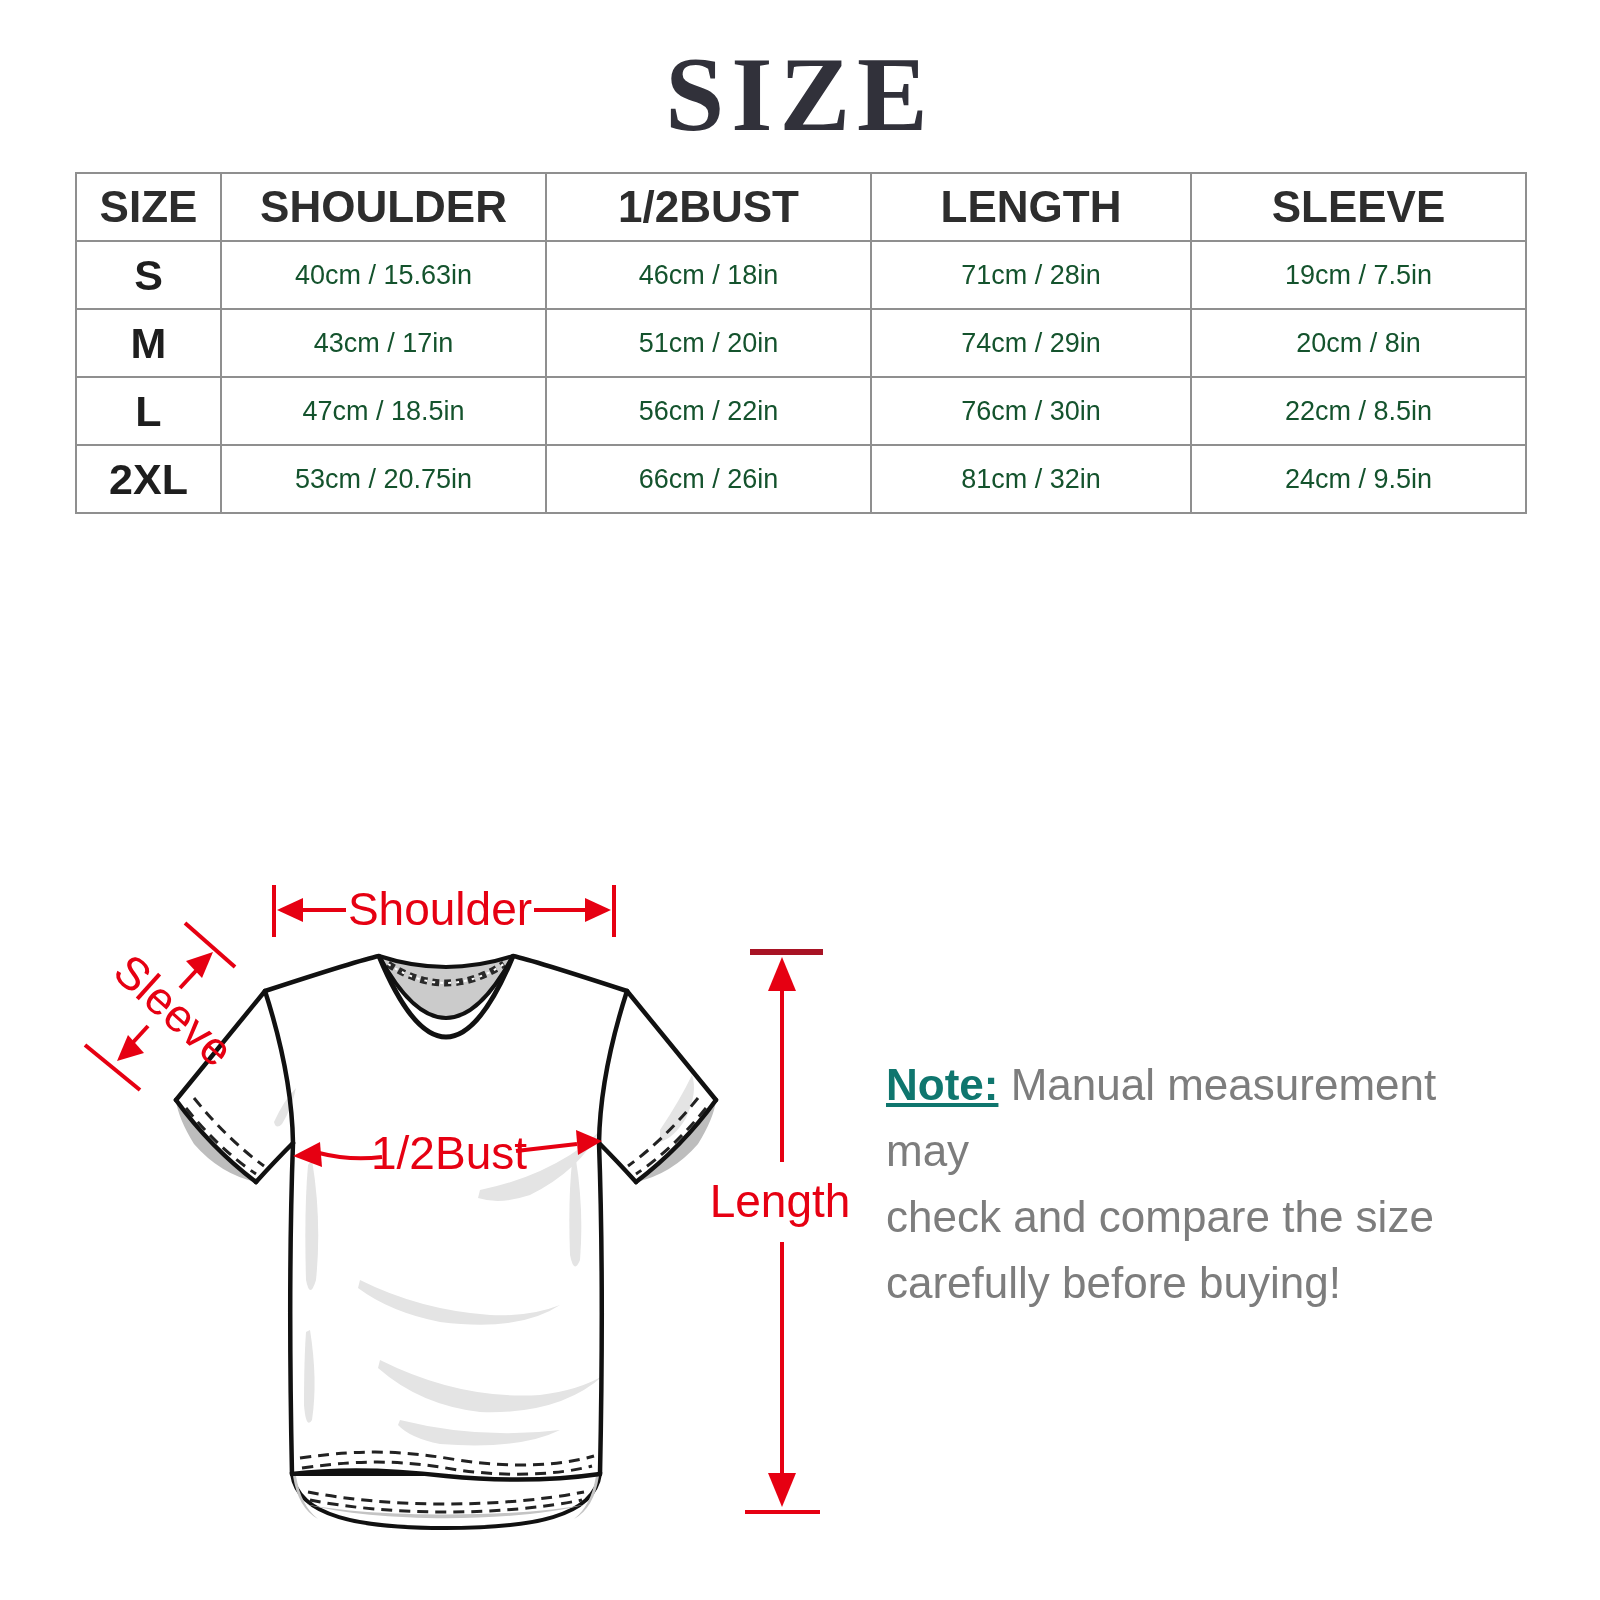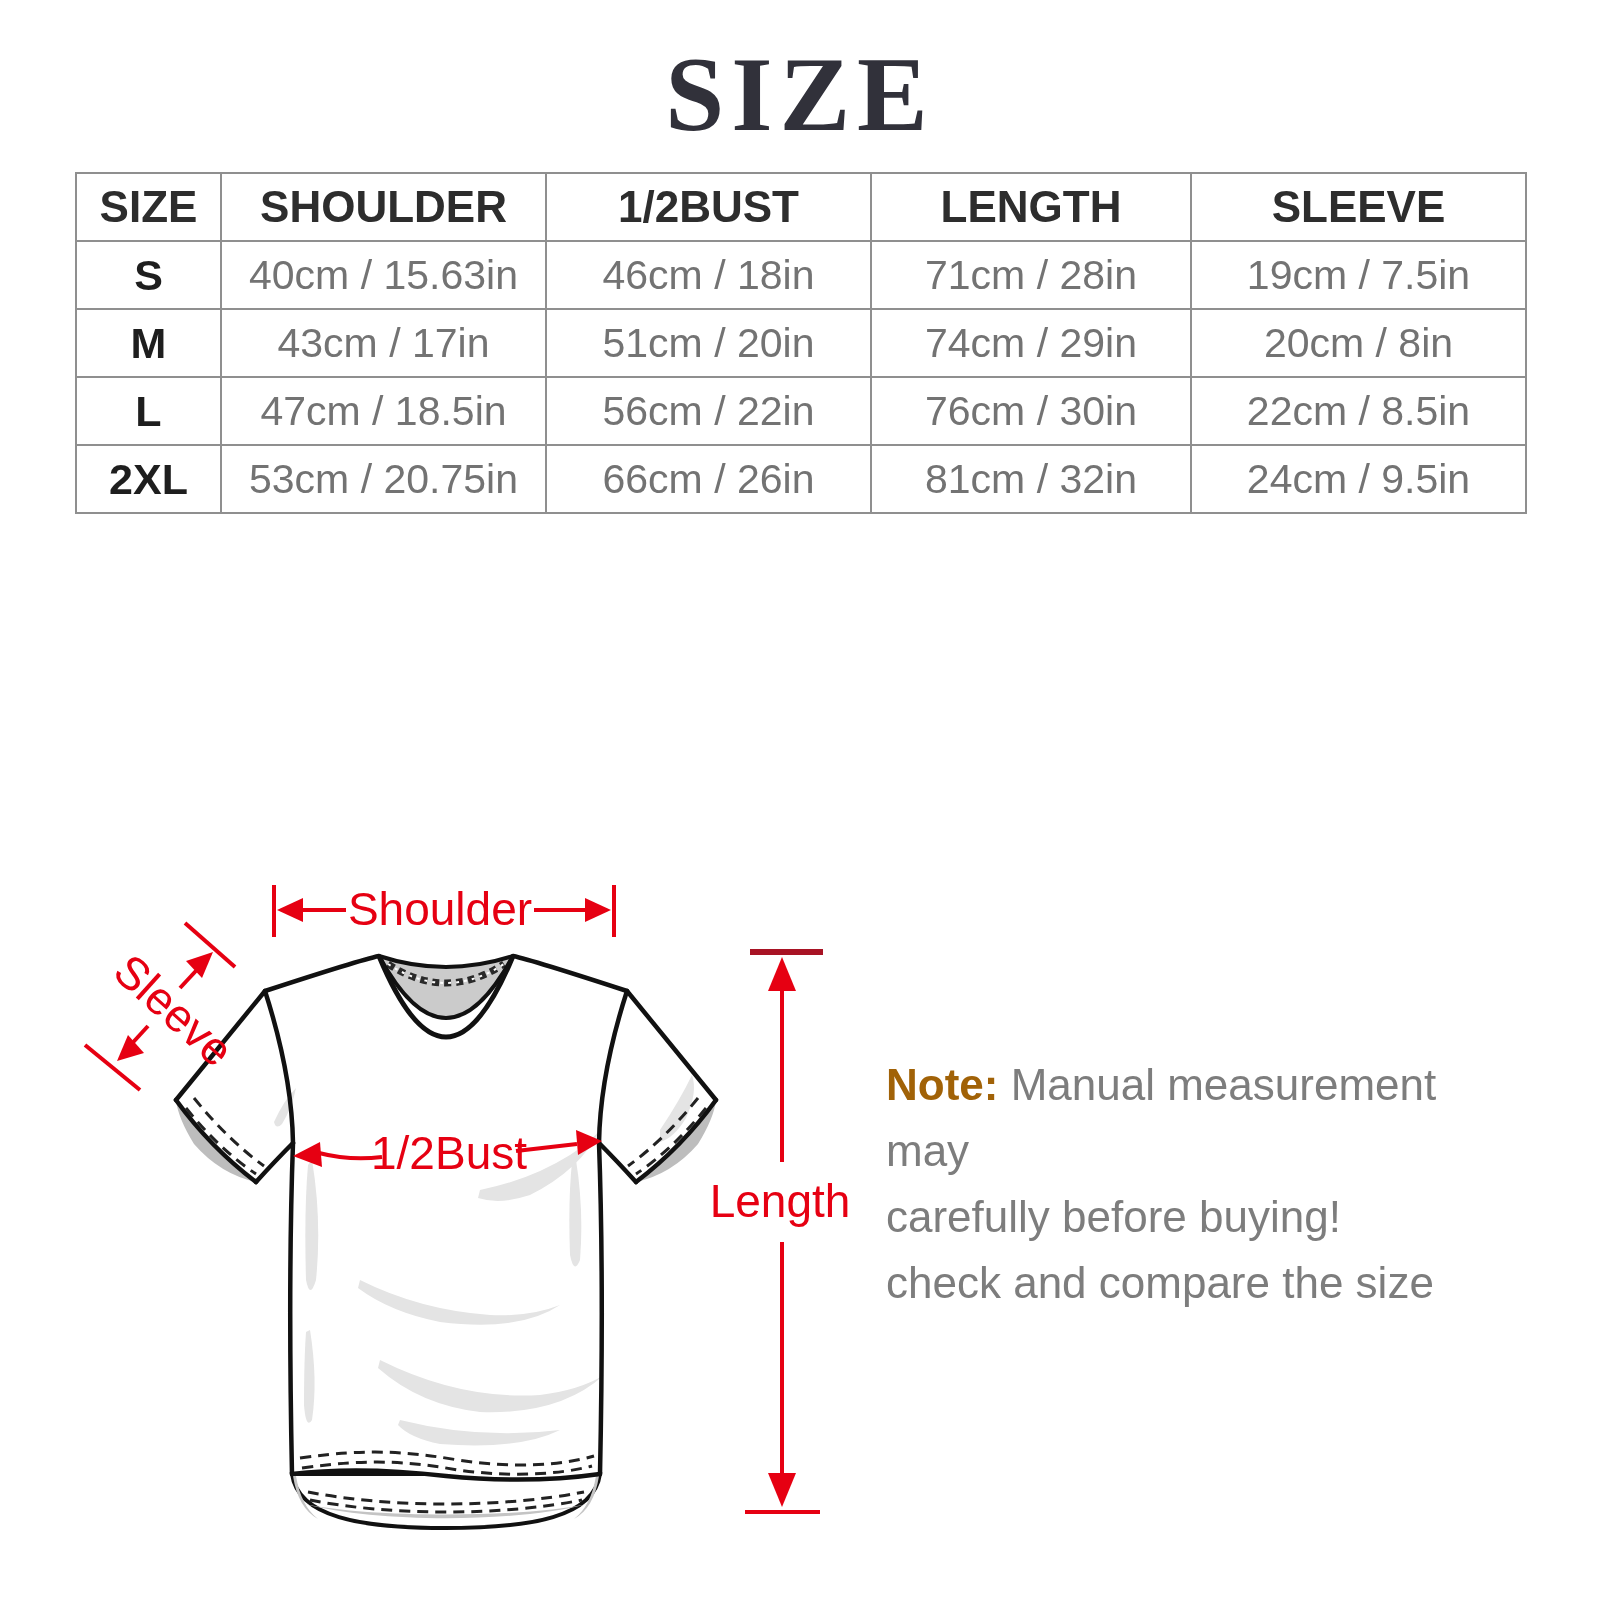--- a/index.html
+++ b/index.html
@@ -14,28 +14,28 @@
   }
   table.size-table{
     position:absolute;left:75px;top:172px;width:1450px;
     border-collapse:collapse;table-layout:fixed;background:#fff;
   }
   .size-table th,.size-table td{
     border:2px solid #8f8f8f;text-align:center;vertical-align:middle;
     height:66px;padding:0;overflow:hidden;white-space:nowrap;
   }
   .size-table th{font-size:44px;font-weight:700;color:#2d2d2d;}
-  .size-table td{font-size:41px;color:#737373;}
+  .size-table td{font-size:27px;color:#14532d;}
   .size-table td.size-cell{font-weight:700;color:#1e1e1e;font-size:43px;}
   .diagram{position:absolute;left:60px;top:860px;width:800px;height:700px;}
   .note{
     position:absolute;left:886px;top:1052px;width:630px;
     font-size:44px;line-height:66px;color:#7d7d7d;
   }
-  .note .note-bold{font-weight:700;color:#a16207;}
+  .note .note-bold{font-weight:700;color:#0f766e;text-decoration:underline;}
   svg text.red-label{font-family:"Liberation Sans",sans-serif;font-size:46px;}
 </style>
 </head>
 <body>
 
 <div class="title">SIZE</div>
 
 <table class="size-table">
   <colgroup>
     <col style="width:145px">
@@ -187,15 +187,15 @@
       <text class="red-label" x="720" y="357" text-anchor="middle" stroke="none" fill="#e60012">Length</text>
       <line x1="722" y1="382" x2="722" y2="614"></line>
       <polygon points="722,647 708,613 736,613" stroke="none"></polygon>
       <line x1="685" y1="652" x2="760" y2="652"></line>
     </g>
   </g>
 </svg>
 
 <div class="note">
   <div><span class="note-bold">Note:</span><span> Manual measurement may</span></div>
+  <div>check and compare the size</div>
   <div>carefully before buying!</div>
-  <div>check and compare the size</div>
 </div>
 
 </body></html>

